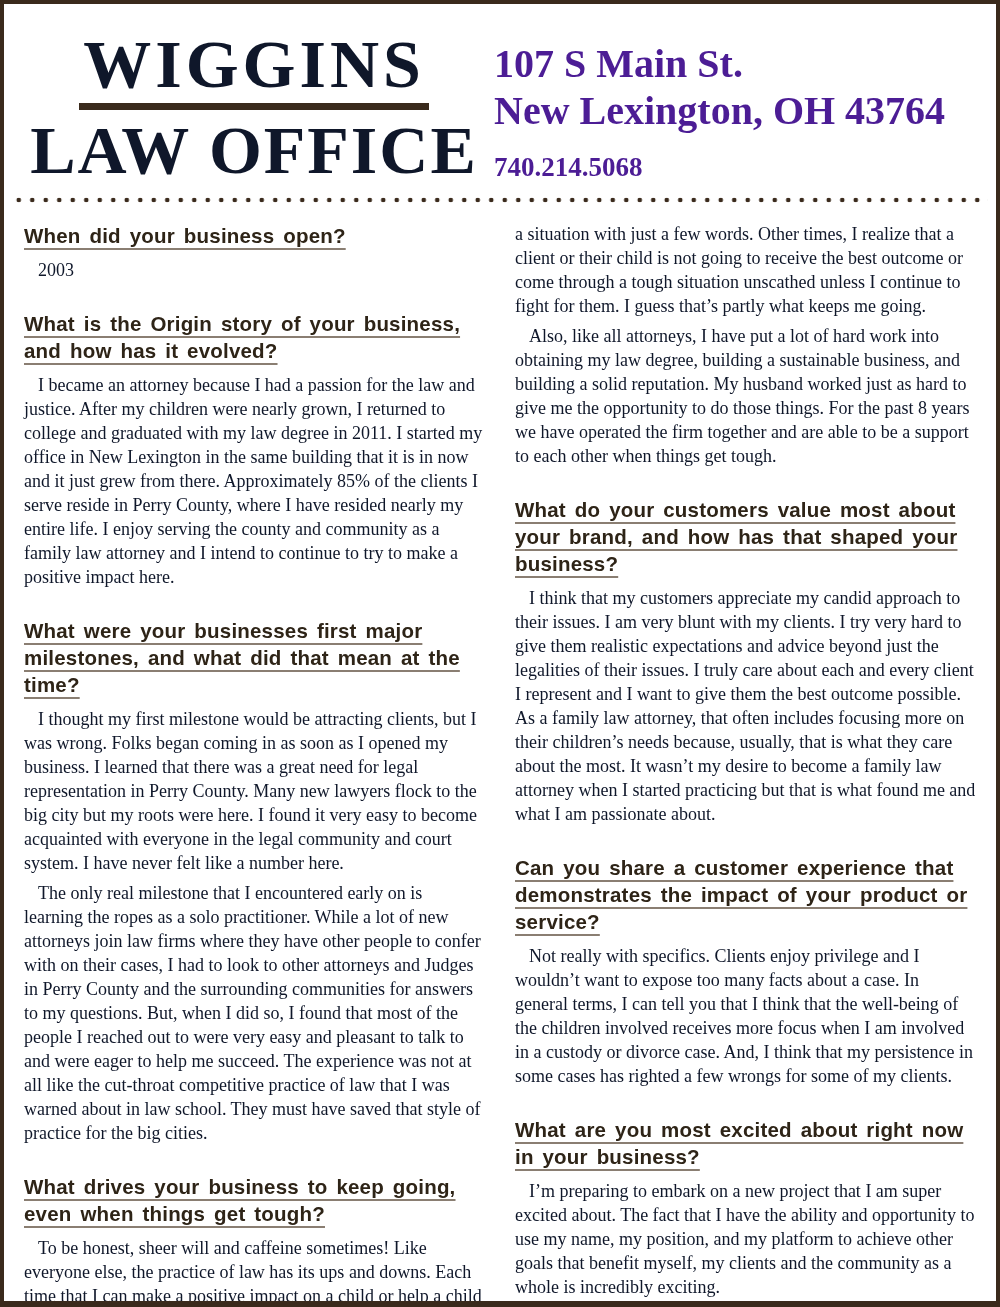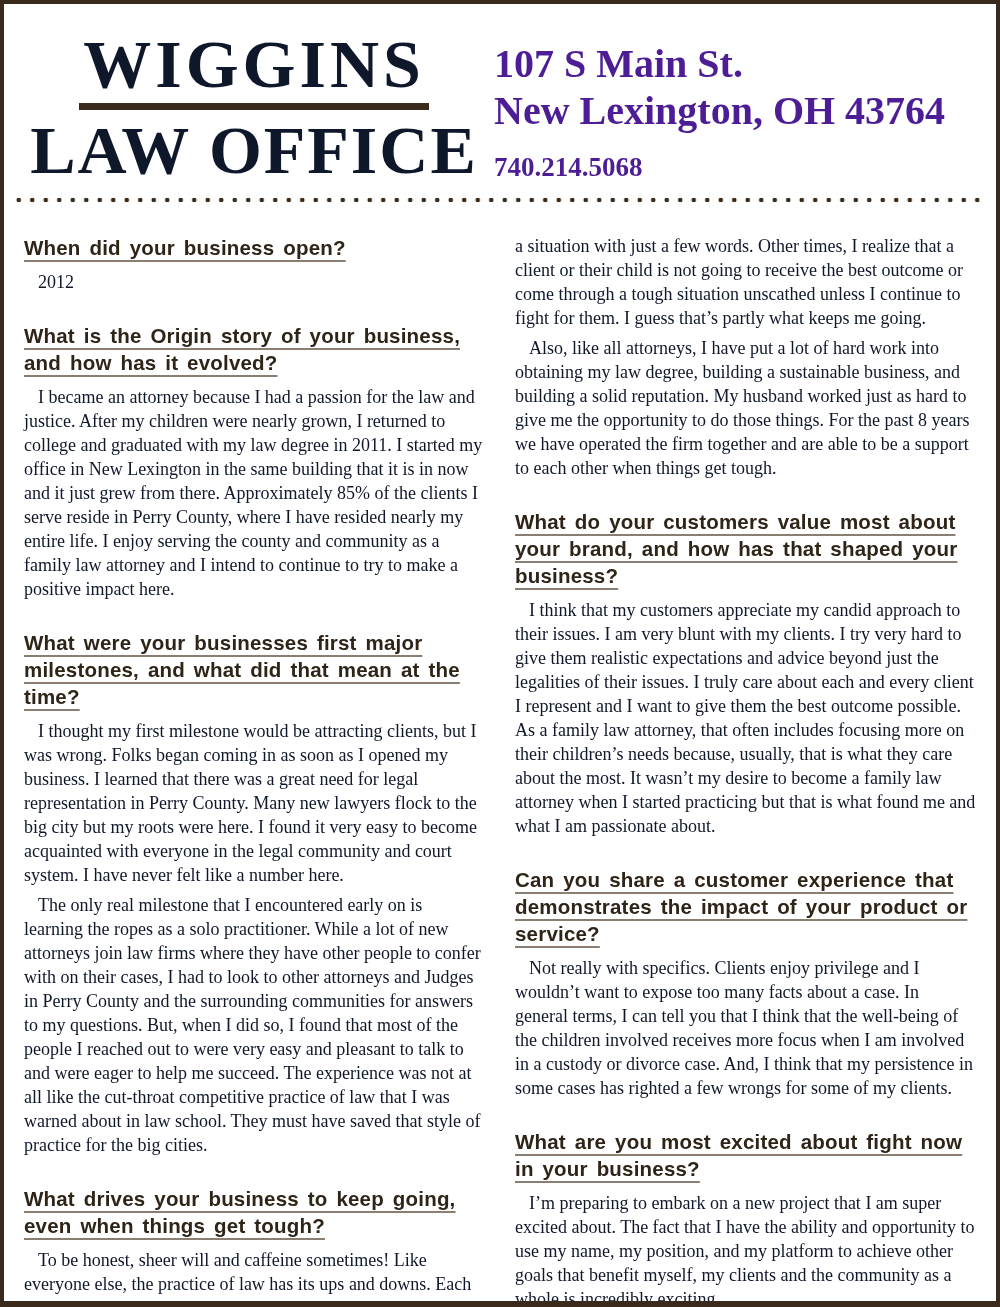--- a/index.html
+++ b/index.html
@@ -35,21 +35,21 @@
     height:6px; margin:12px 8px 0 8px;
     background-image:radial-gradient(circle, #3a2a1c 2px, transparent 2.6px);
     background-size:13.5px 6px;
     background-position:0 50%;
     background-repeat:repeat-x;
   }
 
   
   .columns { display:flex; gap:30px; padding:15px 20px 0 20px; }
   .col { width:465px; }
-  .col > :first-child { margin-top:16px; }
+  .col > :first-child { margin-top:4px; }
 
   h2.q {
     font-family:"Liberation Sans", sans-serif;
     font-stretch:condensed;
     font-weight:bold;
     font-size:20.5px;
     line-height:27px;
     color:#2e2417;
     margin:28px 0 9px 0;
     white-space:pre-line;
@@ -83,21 +83,21 @@
     <div class="addr-line">New Lexington, OH 43764</div>
     <div class="phone">740.214.5068</div>
   </div>
 </div>
 
 <div class="dotted"></div>
 
 <div class="columns">
   <div class="col">
       <h2 class="q">When did your business open?</h2>
-      <p class="a">2012</p>
+      <p class="a">2003</p>
       <h2 class="q">What is the Origin story of your business,
 and how has it evolved?</h2>
       <p class="a">I became an attorney because I had a passion for the law and justice. After my children were nearly grown, I returned to college and graduated with my law degree in 2011. I started my office in New Lexington in the same building that it is in now and it just grew from there. Approximately 85% of the clients I serve reside in Perry County, where I have resided nearly my entire life. I enjoy serving the county and community as a family law attorney and I intend to continue to try to make a positive impact here.</p>
       <h2 class="q">What were your businesses first major
 milestones, and what did that mean at the
 time?</h2>
       <p class="a">I thought my first milestone would be attracting clients, but I was wrong. Folks began coming in as soon as I opened my business. I learned that there was a great need for legal representation in Perry County. Many new lawyers flock to the big city but my roots were here. I found it very easy to become acquainted with everyone in the legal community and court system. I have never felt like a number here.</p>
       <p class="a">The only real milestone that I encountered early on is learning the ropes as a solo practitioner. While a lot of new attorneys join law firms where they have other people to confer with on their cases, I had to look to other attorneys and Judges in Perry County and the surrounding communities for answers to my questions. But, when I did so, I found that most of the people I reached out to were very easy and pleasant to talk to and were eager to help me succeed. The experience was not at all like the cut-throat competitive practice of law that I was warned about in law school. They must have saved that style of practice for the big cities.</p>
       <h2 class="q">What drives your business to keep going,
 even when things get tough?</h2>
@@ -107,17 +107,17 @@
       <p class="a noindent">a situation with just a few words. Other times, I realize that a client or their child is not going to receive the best outcome or come through a tough situation unscathed unless I continue to fight for them. I guess that’s partly what keeps me going.</p>
       <p class="a">Also, like all attorneys, I have put a lot of hard work into obtaining my law degree, building a sustainable business, and building a solid reputation. My husband worked just as hard to give me the opportunity to do those things. For the past 8 years we have operated the firm together and are able to be a support to each other when things get tough.</p>
       <h2 class="q">What do your customers value most about
 your brand, and how has that shaped your
 business?</h2>
       <p class="a">I think that my customers appreciate my candid approach to their issues. I am very blunt with my clients. I try very hard to give them realistic expectations and advice beyond just the legalities of their issues. I truly care about each and every client I represent and I want to give them the best outcome possible. As a family law attorney, that often includes focusing more on their children’s needs because, usually, that is what they care about the most. It wasn’t my desire to become a family law attorney when I started practicing but that is what found me and what I am passionate about.</p>
       <h2 class="q">Can you share a customer experience that
 demonstrates the impact of your product or
 service?</h2>
       <p class="a">Not really with specifics. Clients enjoy privilege and I wouldn’t want to expose too many facts about a case. In general terms, I can tell you that I think that the well-being of the children involved receives more focus when I am involved in a custody or divorce case. And, I think that my persistence in some cases has righted a few wrongs for some of my clients.</p>
-      <h2 class="q">What are you most excited about fight now
+      <h2 class="q">What are you most excited about right now
 in your business?</h2>
       <p class="a">I’m preparing to embark on a new project that I am super excited about. The fact that I have the ability and opportunity to use my name, my position, and my platform to achieve other goals that benefit myself, my clients and the community as a whole is incredibly exciting.</p>
     </div>
 </div>
 
 </body></html>

